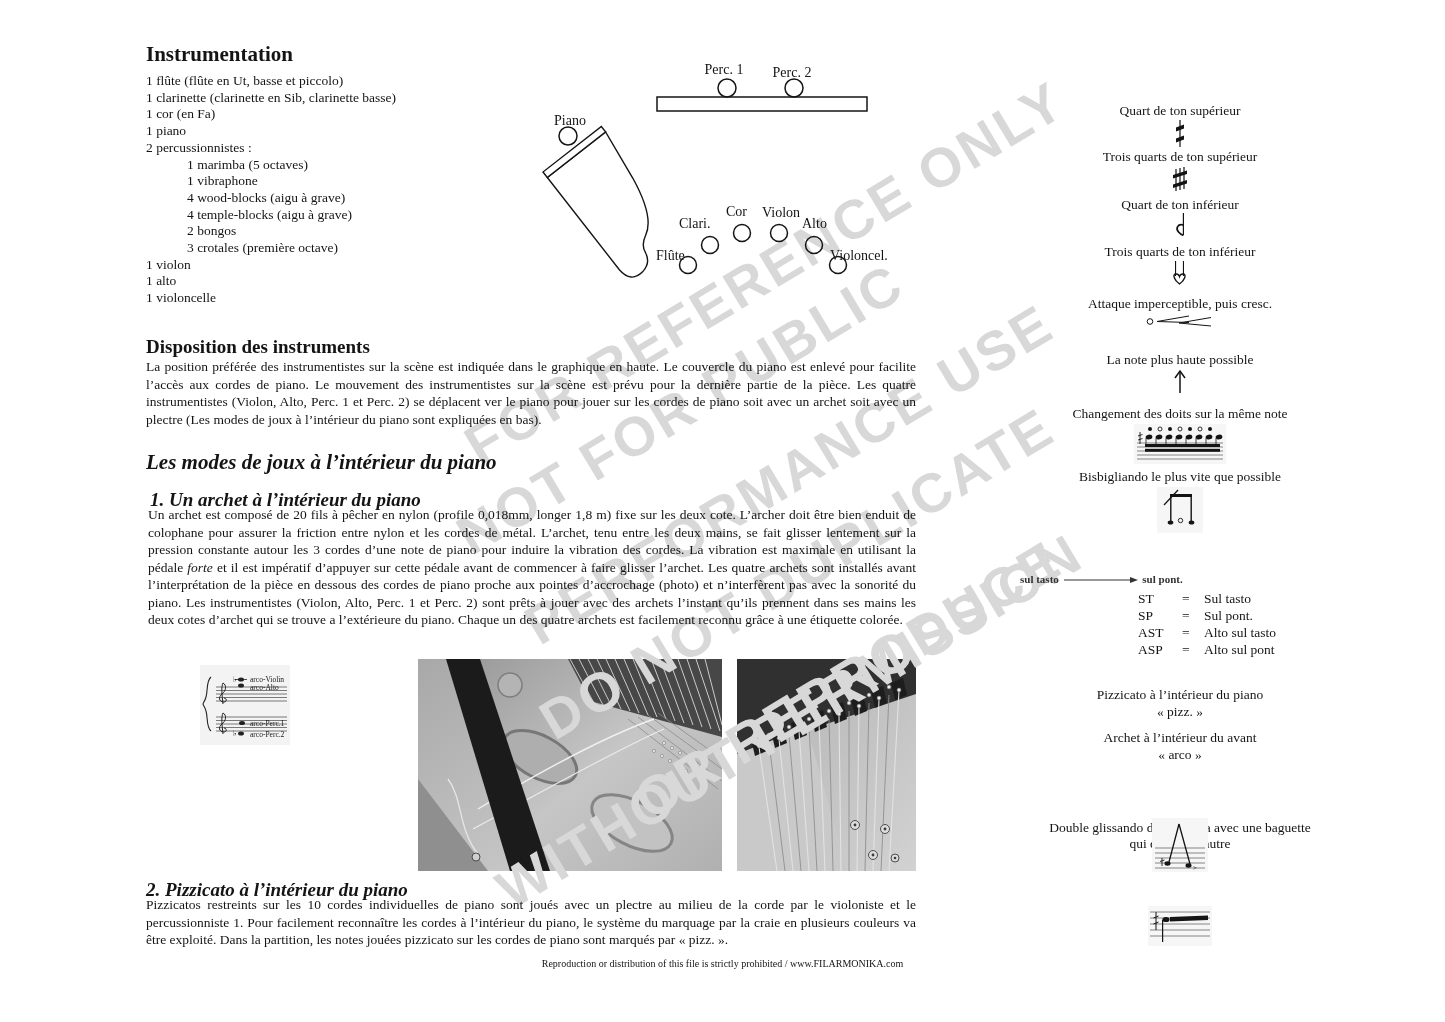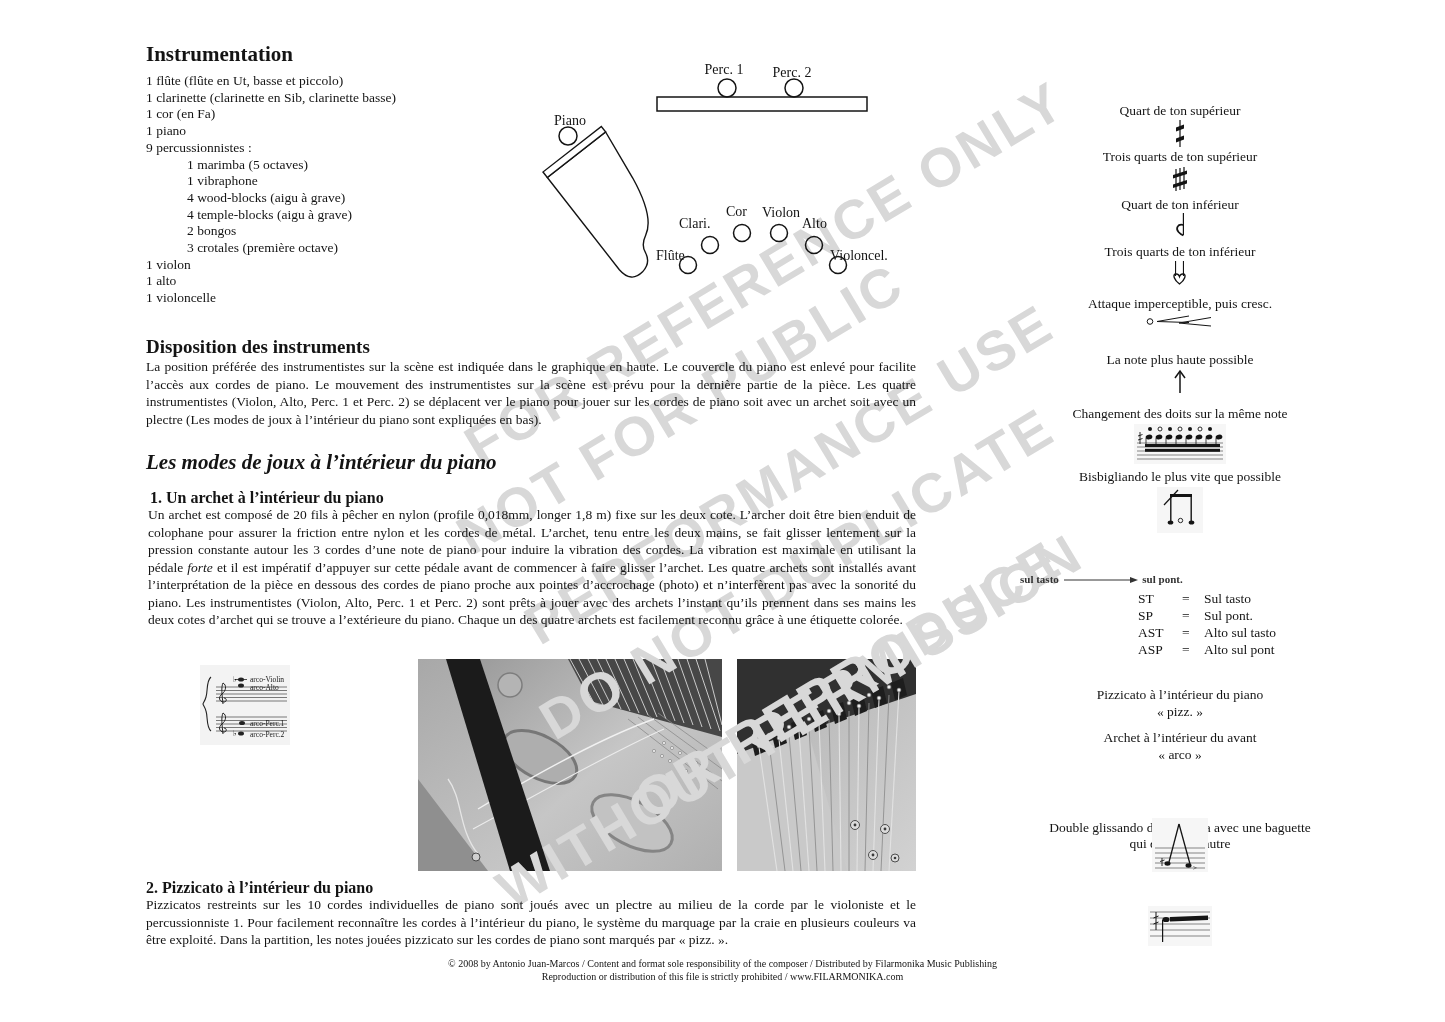--- a/index.html
+++ b/index.html
@@ -8,21 +8,21 @@
   .abs{position:absolute;}
   .z-text{z-index:3;}
   .z-photo{z-index:1;}
   .z-wm{z-index:2;}
   h1,h2,h3{margin:0;padding:0;font-weight:bold;}
   .h-big{font-size:21px;}
   .h-mid{font-size:19px;}
   .body-par{font-size:13.5px;line-height:17.5px;text-align:justify;}
   .inst-list{font-size:13.5px;line-height:16.7px;}
   .inst-item.indent{margin-left:41px;}
-  .subhead{font-size:16px;font-weight:bold;}
+  .subhead{font-size:19px;font-weight:bold;font-style:italic;}
   .note-label{font-size:13.5px;line-height:16px;text-align:center;width:100%;}
   .note-sym{display:block;margin:0 auto;}
   .caption-par{font-size:13.5px;line-height:17px;text-align:justify;}
   .wm-line{position:absolute;font-family:"Liberation Sans","DejaVu Sans",sans-serif;
            font-weight:bold;font-size:55px;letter-spacing:3px;white-space:nowrap;
            transform:rotate(-31deg);transform-origin:0 50%;pointer-events:none;}
   .footer{font-size:10px;line-height:13px;text-align:center;width:100%;}
   .abbrev-row{display:flex;font-size:13.5px;line-height:17px;}
   .abbrev-abbr{width:44px;margin-left:40px;}
   .abbrev-eq{width:22px;}
@@ -181,21 +181,21 @@
     <div class="wm-line" style="left:502px;top:862px;color:#d8d8d8;">WITHOUT PERMISSION</div>
   </div>
 
   <h1 class="abs z-text h-big" style="left:146px;top:42px;">Instrumentation</h1>
 
   <div class="abs z-text inst-list" style="left:146px;top:73px;width:330px;">
     <div class="inst-item">1 flûte (flûte en Ut, basse et piccolo)</div>
     <div class="inst-item">1 clarinette (clarinette en Sib, clarinette basse)</div>
     <div class="inst-item">1 cor (en Fa)</div>
     <div class="inst-item">1 piano</div>
-    <div class="inst-item">9 percussionnistes :</div>
+    <div class="inst-item">2 percussionnistes :</div>
     <div class="inst-item indent">1 marimba (5 octaves)</div>
     <div class="inst-item indent">1 vibraphone</div>
     <div class="inst-item indent">4 wood-blocks (aigu à grave)</div>
     <div class="inst-item indent">4 temple-blocks (aigu à grave)</div>
     <div class="inst-item indent">2 bongos</div>
     <div class="inst-item indent">3 crotales (première octave)</div>
     <div class="inst-item">1 violon</div>
     <div class="inst-item">1 alto</div>
     <div class="inst-item">1 violoncelle</div>
   </div>
@@ -451,17 +451,16 @@
         <line x1="2" y1="30" x2="62" y2="30"></line>
       </g>
       <path d="M8,6 L8,24 M5.5,12 L10.5,10 M5.5,18 L10.5,16" stroke="#141414" stroke-width="1" fill="none"></path>
       <ellipse cx="18" cy="13.5" rx="3.6" ry="2.6" fill="#141414"></ellipse>
       <polygon points="22,11 60,9.5 60,14 22,15.5" fill="#141414"></polygon>
       <line x1="14.6" y1="14" x2="14.6" y2="36" stroke="#141414" stroke-width="1.2"></line>
     </svg>
   </div>
 
   <div class="abs z-text footer" style="top:957px;left:0;">
-    <div>© 2008 by Antonio Juan-Marcos / Content and format sole responsibility of the composer / Distributed by Filarmonika Music Publishing</div>
     <div>Reproduction or distribution of this file is strictly prohibited / www.FILARMONIKA.com</div>
   </div>
 
 </div>
 
 </body></html>

